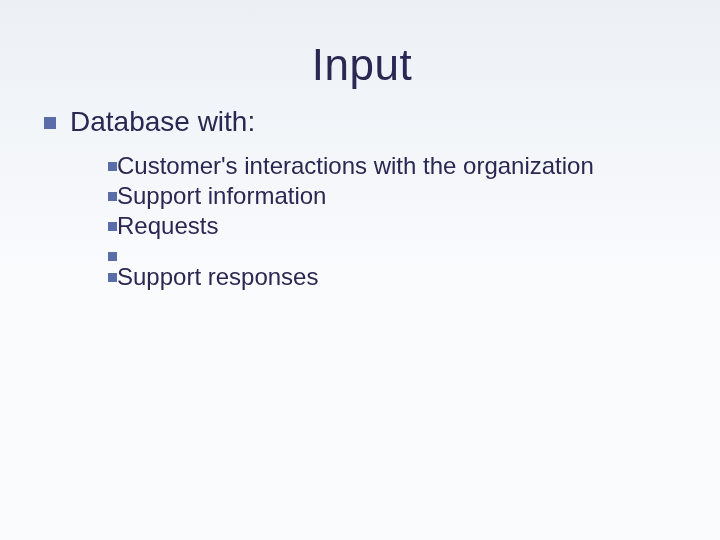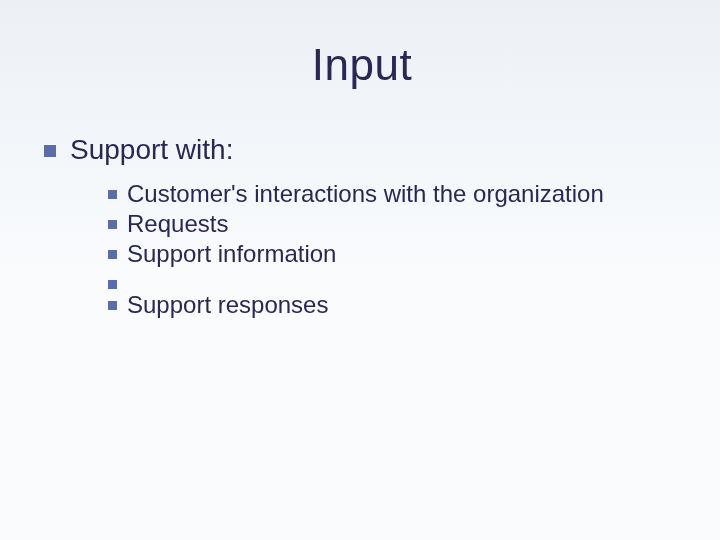--- a/index.html
+++ b/index.html
@@ -7,21 +7,21 @@
     body {
       background: linear-gradient(180deg, #ecf0f5 0%, #f9fbfd 50%, #f9fbfd 100%);
       font-family: Tahoma, Verdana, Geneva, sans-serif;
       color: #26234a;
       padding: 40px 40px 40px 44px;
     }
     .title {
       font-size: 44px;
       font-weight: 400;
       text-align: center;
-      margin-bottom: 44px;
+      margin-bottom: 16px;
       letter-spacing: 0.5px;
       color: #2a2752;
     }
     .level1 {
       display: flex;
       align-items: flex-start;
       gap: 14px;
       margin-bottom: 14px;
     }
     .level1 .bullet {
@@ -35,21 +35,20 @@
       font-size: 28px;
       color: #2a2752;
     }
     .level2-list {
       margin-left: 64px;
       margin-top: 8px;
     }
     .level2 {
       display: flex;
       align-items: flex-start;
-      gap: 10px;
       margin-bottom: 2px;
     }
     .level2 .bullet {
       width: 9px;
       height: 9px;
       background: #5b6da8;
       margin-top: 10px;
       flex-shrink: 0;
     }
     .level2 .text {
@@ -57,35 +56,35 @@
       color: #2a2752;
     }
   </style>
 </head>
 <body>
 
 <div class="title">Input</div>
 
 <div class="level1">
   <div class="bullet"></div>
-  <div class="text">Support with:</div>
+  <div class="text">Database with:</div>
 </div>
 
 <div class="level2-list">
   <div class="level2">
     <div class="bullet"></div>
     <div class="text">Customer's interactions with the organization</div>
   </div>
   <div class="level2">
     <div class="bullet"></div>
-    <div class="text">Requests</div>
+    <div class="text">Support information</div>
   </div>
   <div class="level2">
     <div class="bullet"></div>
-    <div class="text">Support information</div>
+    <div class="text">Requests</div>
   </div>
   <div class="level2">
     <div class="bullet"></div>
   </div>
   <div class="level2">
     <div class="bullet"></div>
     <div class="text">Support responses</div>
   </div>
 </div>
 

